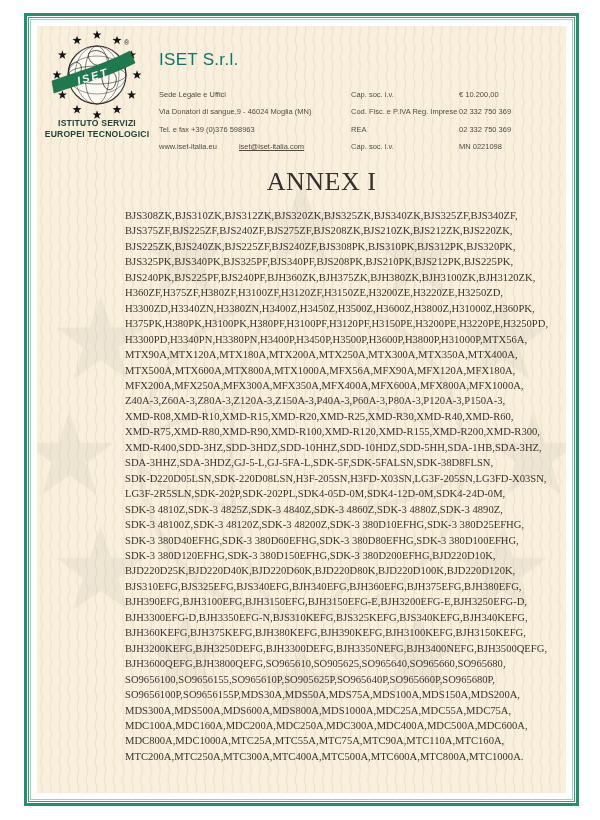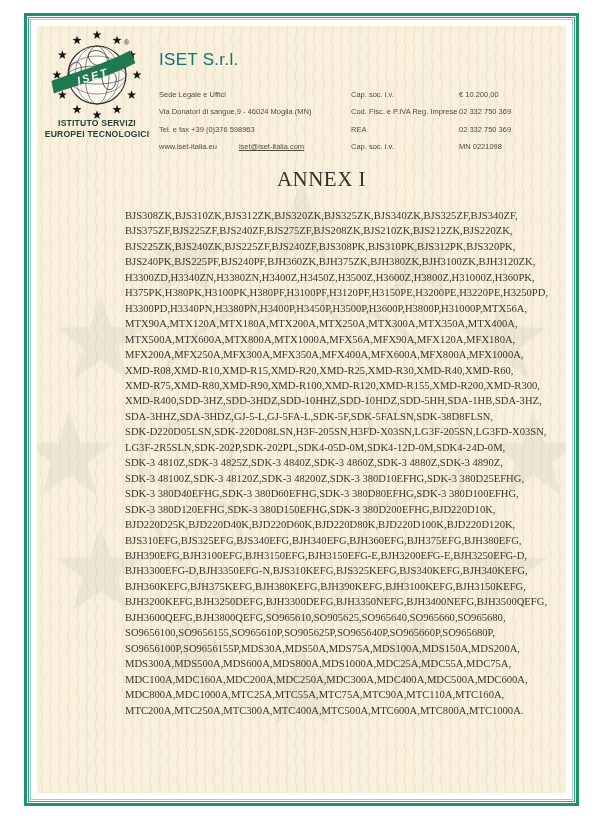--- a/index.html
+++ b/index.html
@@ -25,21 +25,21 @@
               letter-spacing:.3px; }
   .lh-rows  { position:absolute; left:122px; top:64px; right:6px; }
   .lh-row   { position:relative; height:17.3px; font-size:7.5px; color:#514b41; }
   .lh-row .c1 { position:absolute; left:0; top:0; white-space:nowrap; }
   .lh-row .c2 { position:absolute; left:192px; top:0; white-space:nowrap; }
   .lh-row .c3 { position:absolute; left:300px; top:0; white-space:nowrap; }
   .email { color:#514b41; text-decoration:underline; cursor:pointer; margin-left:22px; }
 
   
   .annex-title { position:absolute; left:40px; right:0; top:141px; text-align:center;
-                 font-family:"Liberation Serif", serif; font-size:21px; letter-spacing:.5px;
+                 font-family:"Liberation Serif", serif; font-size:26px; letter-spacing:.5px;
                  color:#35312a; }
   .codes { position:absolute; left:88px; top:182px; width:440px; }
   .code-line { font-family:Liberation Serif, serif; font-size:10.6px; line-height:15.45px;
                color:#39342c; white-space:nowrap; }
 </style>
 </head>
 <body>
 
 <div class="page">
   <div class="f1">
@@ -144,27 +144,30 @@
               <span class="c3">MN 0221098</span>
             </div>
           </div>
 
           <div class="annex-title">ANNEX I</div>
 
           <div class="codes">
             <div class="code-line">BJS308ZK,BJS310ZK,BJS312ZK,BJS320ZK,BJS325ZK,BJS340ZK,BJS325ZF,BJS340ZF,</div>
             <div class="code-line">BJS375ZF,BJS225ZF,BJS240ZF,BJS275ZF,BJS208ZK,BJS210ZK,BJS212ZK,BJS220ZK,</div>
             <div class="code-line">BJS225ZK,BJS240ZK,BJS225ZF,BJS240ZF,BJS308PK,BJS310PK,BJS312PK,BJS320PK,</div>
+            <div class="code-line">BJS325PK,BJS340PK,BJS325PF,BJS340PF,BJS208PK,BJS210PK,BJS212PK,BJS225PK,</div>
             <div class="code-line">BJS240PK,BJS225PF,BJS240PF,BJH360ZK,BJH375ZK,BJH380ZK,BJH3100ZK,BJH3120ZK,</div>
+            <div class="code-line">H360ZF,H375ZF,H380ZF,H3100ZF,H3120ZF,H3150ZE,H3200ZE,H3220ZE,H3250ZD,</div>
             <div class="code-line">H3300ZD,H3340ZN,H3380ZN,H3400Z,H3450Z,H3500Z,H3600Z,H3800Z,H31000Z,H360PK,</div>
             <div class="code-line">H375PK,H380PK,H3100PK,H380PF,H3100PF,H3120PF,H3150PE,H3200PE,H3220PE,H3250PD,</div>
             <div class="code-line">H3300PD,H3340PN,H3380PN,H3400P,H3450P,H3500P,H3600P,H3800P,H31000P,MTX56A,</div>
             <div class="code-line">MTX90A,MTX120A,MTX180A,MTX200A,MTX250A,MTX300A,MTX350A,MTX400A,</div>
             <div class="code-line">MTX500A,MTX600A,MTX800A,MTX1000A,MFX56A,MFX90A,MFX120A,MFX180A,</div>
             <div class="code-line">MFX200A,MFX250A,MFX300A,MFX350A,MFX400A,MFX600A,MFX800A,MFX1000A,</div>
+            <div class="code-line">Z40A-3,Z60A-3,Z80A-3,Z120A-3,Z150A-3,P40A-3,P60A-3,P80A-3,P120A-3,P150A-3,</div>
             <div class="code-line">XMD-R08,XMD-R10,XMD-R15,XMD-R20,XMD-R25,XMD-R30,XMD-R40,XMD-R60,</div>
             <div class="code-line">XMD-R75,XMD-R80,XMD-R90,XMD-R100,XMD-R120,XMD-R155,XMD-R200,XMD-R300,</div>
             <div class="code-line">XMD-R400,SDD-3HZ,SDD-3HDZ,SDD-10HHZ,SDD-10HDZ,SDD-5HH,SDA-1HB,SDA-3HZ,</div>
             <div class="code-line">SDA-3HHZ,SDA-3HDZ,GJ-5-L,GJ-5FA-L,SDK-5F,SDK-5FALSN,SDK-38D8FLSN,</div>
             <div class="code-line">SDK-D220D05LSN,SDK-220D08LSN,H3F-205SN,H3FD-X03SN,LG3F-205SN,LG3FD-X03SN,</div>
             <div class="code-line">LG3F-2R5SLN,SDK-202P,SDK-202PL,SDK4-05D-0M,SDK4-12D-0M,SDK4-24D-0M,</div>
             <div class="code-line">SDK-3 4810Z,SDK-3 4825Z,SDK-3 4840Z,SDK-3 4860Z,SDK-3 4880Z,SDK-3 4890Z,</div>
             <div class="code-line">SDK-3 48100Z,SDK-3 48120Z,SDK-3 48200Z,SDK-3 380D10EFHG,SDK-3 380D25EFHG,</div>
             <div class="code-line">SDK-3 380D40EFHG,SDK-3 380D60EFHG,SDK-3 380D80EFHG,SDK-3 380D100EFHG,</div>
             <div class="code-line">SDK-3 380D120EFHG,SDK-3 380D150EFHG,SDK-3 380D200EFHG,BJD220D10K,</div>

